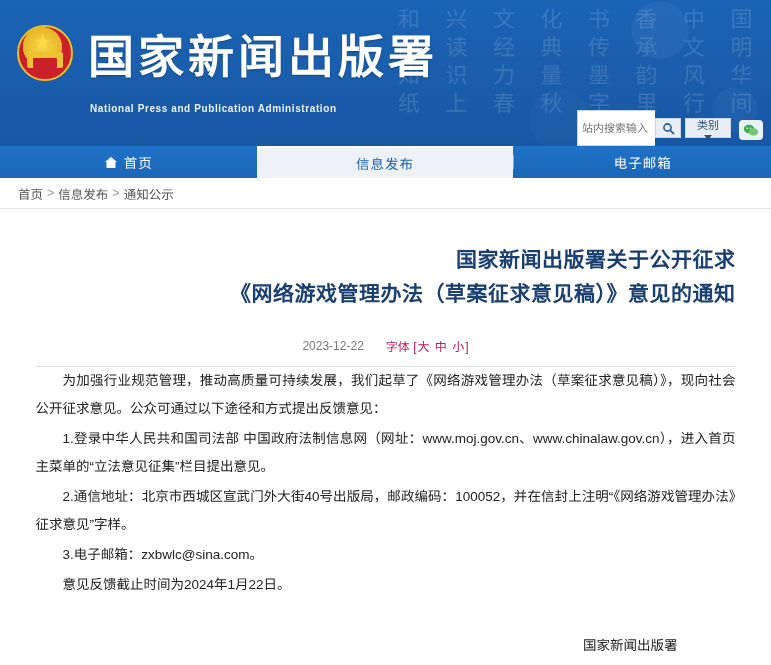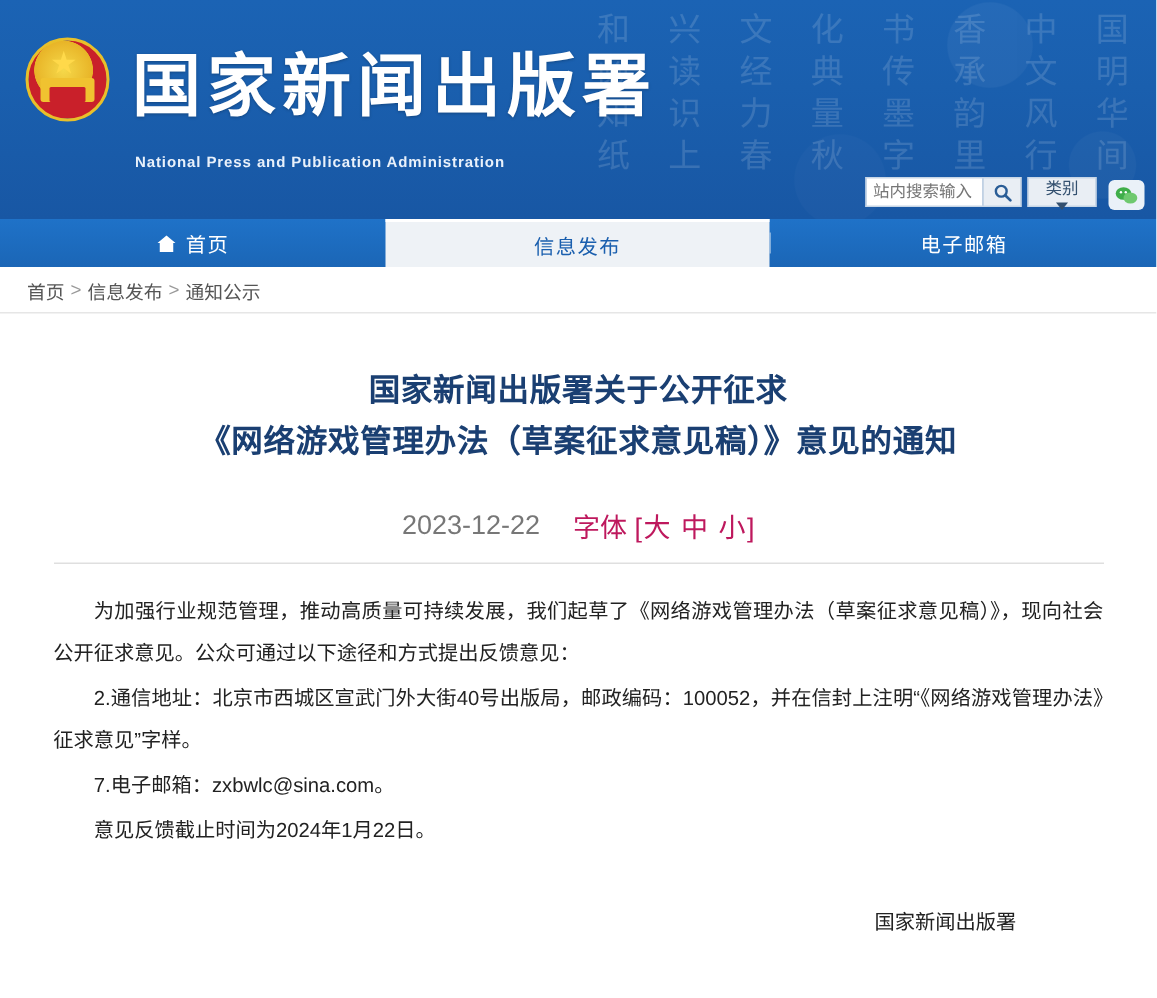--- a/index.html
+++ b/index.html
@@ -113,21 +113,21 @@
   .search-wrap {
     position: absolute;
     right: 40px;
     bottom: 8px;
     display: flex;
     align-items: center;
     height: 20px;
   }
   .search-input {
     width: 78px;
-    height: 20px;
+    height: 36px;
     border: 1px solid #c7d6e6;
     border-right: none;
     background: #ffffff;
     font-size: 11px;
     color: #8b97a3;
     padding: 0 4px;
     box-sizing: border-box;
     outline: none;
     font-family: "Liberation Sans", sans-serif;
   }
@@ -232,45 +232,44 @@
   }
   .breadcrumb .sep { color: #999; }
 
   
   .article {
     width: 700px;
     margin: 0 auto;
     padding-top: 34px;
   }
   .doc-title {
-    text-align: center;
+    text-align: right;
     font-size: 21px;
     line-height: 34px;
     font-weight: bold;
     color: #1a3f72;
     font-family: "Liberation Serif", serif;
     letter-spacing: 0.5px;
   }
   .doc-title .line2 { display: block; }
   .doc-meta {
     margin-top: 26px;
     display: flex;
     align-items: center;
     justify-content: center;
     gap: 22px;
-    font-size: 18px;
+    font-size: 12px;
     color: #777;
     padding-bottom: 12px;
     border-bottom: 1px solid #dfdfdf;
   }
   .font-sizer { color: #be185d; }
   .font-sizer .fs { cursor: pointer; margin: 0 1px; }
 
   .doc-body {
-    margin-top: 18px;
     font-size: 13.5px;
     line-height: 28px;
     color: #222;
     font-family: "Liberation Sans", sans-serif;
   }
   .doc-body p {
     margin: 0 0 2px 0;
     text-indent: 2em;
     text-align: justify;
   }
@@ -359,22 +358,23 @@
 
   <div class="doc-meta">
     <span>2023-12-22</span>
     <span class="font-sizer">
       <span>字体 [</span><span class="fs">大</span> <span class="fs">中</span> <span class="fs">小</span><span>]</span>
     </span>
   </div>
 
   <div class="doc-body">
     <p>为加强行业规范管理，推动高质量可持续发展，我们起草了《网络游戏管理办法（草案征求意见稿）》，现向社会公开征求意见。公众可通过以下途径和方式提出反馈意见：</p>
+    <p>1.登录中华人民共和国司法部 中国政府法制信息网（网址：www.moj.gov.cn、www.chinalaw.gov.cn），进入首页主菜单的“立法意见征集”栏目提出意见。</p>
     <p>2.通信地址：北京市西城区宣武门外大街40号出版局，邮政编码：100052，并在信封上注明“《网络游戏管理办法》征求意见”字样。</p>
-    <p>7.电子邮箱：zxbwlc@sina.com。</p>
+    <p>3.电子邮箱：zxbwlc@sina.com。</p>
     <p>意见反馈截止时间为2024年1月22日。</p>
   </div>
 
   <div class="doc-sign">
     <div>国家新闻出版署</div>
 
   </div>
 
 </div>
 

